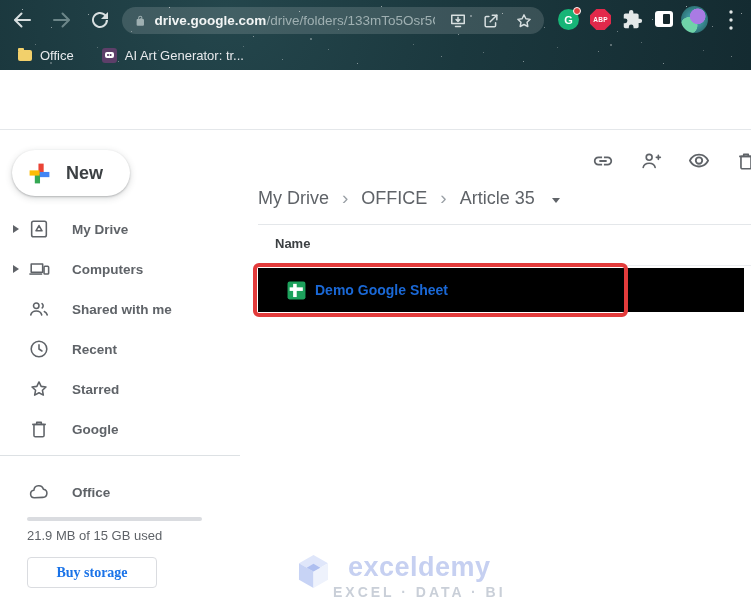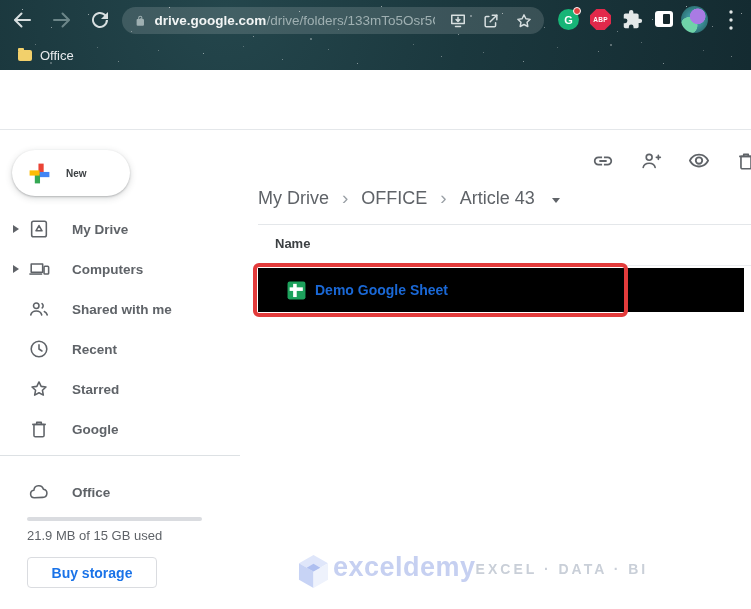--- a/index.html
+++ b/index.html
@@ -71,31 +71,31 @@
                      font-size:16px; color:#202124; flex:1; }
   .searchbar input::placeholder { color:#80868b; }
   .tune-btn { position:absolute; left:458px; top:12px; width:22px; height:22px; }
 
   
   .sidebar { position:absolute; left:0; top:130px; width:240px; height:479px; background:#fff; }
   .new-button { position:absolute; left:12px; top:20px; width:118px; height:46px; border-radius:23px; background:#fff;
                 box-shadow:0 1px 2px rgba(60,64,67,.3), 0 2px 6px 1px rgba(60,64,67,.15);
                 display:flex; align-items:center; cursor:pointer; }
   .new-button .plus { margin-left:15px; }
-  .new-button .lbl { margin-left:14px; font-size:10px; color:#3c4043; font-weight:600; }
+  .new-button .lbl { margin-left:14px; font-size:18px; color:#3c4043; font-weight:600; }
   .nav-item { position:absolute; left:0; width:240px; height:40px; display:flex; align-items:center; cursor:pointer; }
   .nav-caret { position:absolute; left:13px; width:0; height:0; border-left:6px solid #5f6368;
                border-top:4.5px solid transparent; border-bottom:4.5px solid transparent; }
   .nav-ic { position:absolute; left:28px; width:22px; height:22px; }
   .nav-lbl { position:absolute; left:72px; font-size:13.5px; font-weight:600; color:#5f6368; }
   .side-divider { position:absolute; left:0; top:325px; width:240px; border-top:1px solid #dde1e4; }
   .storage-bar { position:absolute; left:27px; top:387px; width:175px; height:4px; border-radius:2px; background:#dadce0; }
   .storage-usage { position:absolute; left:27px; top:398px; font-size:13px; color:#5f6368; }
   .buy-storage { position:absolute; left:27px; top:427px; width:130px; height:31px; border:1px solid #dadce0; border-radius:4px;
-                 background:#fff; color:#1a73e8; font-size:14px; font-weight:600; font-family:Liberation Sans, sans-serif;
+                 background:#fff; color:#1a73e8; font-size:14px; font-weight:600; font-family:Liberation Serif, serif;
                  display:flex; align-items:center; justify-content:center; cursor:pointer; }
 
   
   .content { position:absolute; left:240px; top:130px; width:511px; height:479px; background:#fff; overflow:hidden; }
   .act-ic { position:absolute; top:20px; width:22px; height:22px; cursor:pointer; }
   .breadcrumb { position:absolute; left:18px; top:58px; display:flex; align-items:center; gap:13px;
                 font-size:18px; color:#5f6368; }
   .crumb { cursor:pointer; }
   .crumb-sep { color:#9aa0a6; font-size:19px; line-height:1; padding-bottom:2px; }
   .crumb-caret { width:0; height:0; border-top:5px solid #5f6368; border-left:4.5px solid transparent;
@@ -103,21 +103,21 @@
   .bc-divider { position:absolute; left:18px; top:94px; width:493px; border-top:1px solid #e4e7ea; }
   .col-name { position:absolute; left:35px; top:106px; font-size:13px; font-weight:bold; color:#3c4043; cursor:pointer; }
   .hdr-divider { position:absolute; left:18px; top:135px; width:493px; border-top:1px solid #eceef1; }
   .file-row { position:absolute; left:18px; top:138px; width:486px; height:44px; background:#000000;
               display:flex; align-items:center; cursor:pointer; }
   .sheet-ic { margin-left:29px; flex:0 0 auto; }
   .file-name { margin-left:9px; font-size:14px; font-weight:600; color:#1a68d6; }
   .red-box { position:absolute; left:13px; top:133px; width:375px; height:54px; border:4px solid #e23b3b;
              border-radius:6px; pointer-events:none; }
   .watermark { position:absolute; left:58px; top:424px; display:flex; align-items:flex-start; }
-  .wm-text { margin-left:4px; display:flex; flex-direction:row; align-items:center; }
+  .wm-text { margin-left:4px; display:flex; flex-direction:column; align-items:center; }
   .wm-title { font-size:27px; font-weight:bold; color:#c6d0f1; letter-spacing:.5px; line-height:1; }
   .wm-sub { margin-top:3px; font-size:14px; font-weight:bold; letter-spacing:3px; color:#c9cfd8; }
 </style>
 </head>
 <body>
 
 <div class="stage">
 
   <div class="browser">
     <div class="stars1"></div>
@@ -184,20 +184,24 @@
           <circle cx="4" cy="3" r="1.7" fill="#e3e8e8"></circle>
           <circle cx="4" cy="11" r="1.7" fill="#e3e8e8"></circle>
           <circle cx="4" cy="19" r="1.7" fill="#e3e8e8"></circle>
         </svg>
     </div>
 
     <div class="bookmarks">
       <div class="bm" style="margin-left:18px">
         <span class="bm-folder-ic"></span>
         <span style="margin-left:8px">Office</span>
+      </div>
+      <div class="bm" style="margin-left:28px">
+        <span class="bm-ai-ic"></span>
+        <span style="margin-left:8px">AI Art Generator: tr...</span>
       </div>
     </div>
   </div>
 
   <div class="drive-header">
     <svg class="drive-logo" viewBox="0 0 87.3 78" width="41" height="37">
       <path d="m6.6 66.85 3.85 6.65c.8 1.4 1.95 2.5 3.3 3.3l13.75-23.8h-27.5c0 1.55.4 3.1 1.2 4.5z" fill="#0066da"></path>
       <path d="m43.65 25-13.75-23.8c-1.35.8-2.5 1.9-3.3 3.3l-25.4 44a9.06 9.06 0 0 0-1.2 4.5h27.5z" fill="#00ac47"></path>
       <path d="m73.55 76.8c1.35-.8 2.5-1.9 3.3-3.3l1.6-2.75 7.65-13.25c.8-1.4 1.2-2.95 1.2-4.5h-27.5l5.85 11.5z" fill="#ea4335"></path>
       <path d="m43.65 25 13.75-23.8c-1.35-.8-2.9-1.2-4.5-1.2h-18.5c-1.6 0-3.15.45-4.5 1.2z" fill="#00832d"></path>
@@ -316,21 +320,21 @@
           <path d="M4.5 7h15"></path>
           <path d="M9.5 7V4.8h5V7"></path>
         </svg>
     </div>
 
     <div class="breadcrumb">
       <span class="crumb">My Drive</span>
       <span class="crumb-sep">›</span>
       <span class="crumb">OFFICE</span>
       <span class="crumb-sep">›</span>
-      <span class="crumb">Article 43</span>
+      <span class="crumb">Article 35</span>
       <span class="crumb-caret"></span>
     </div>
 
     <div class="bc-divider"></div>
     <div class="col-name">Name</div>
     <div class="hdr-divider"></div>
 
     <div class="file-row">
       <svg class="sheet-ic" viewBox="0 0 18 18" width="19" height="19">
         <rect x="0.5" y="0.5" width="17" height="17" rx="2" fill="#1da15c"></rect>

